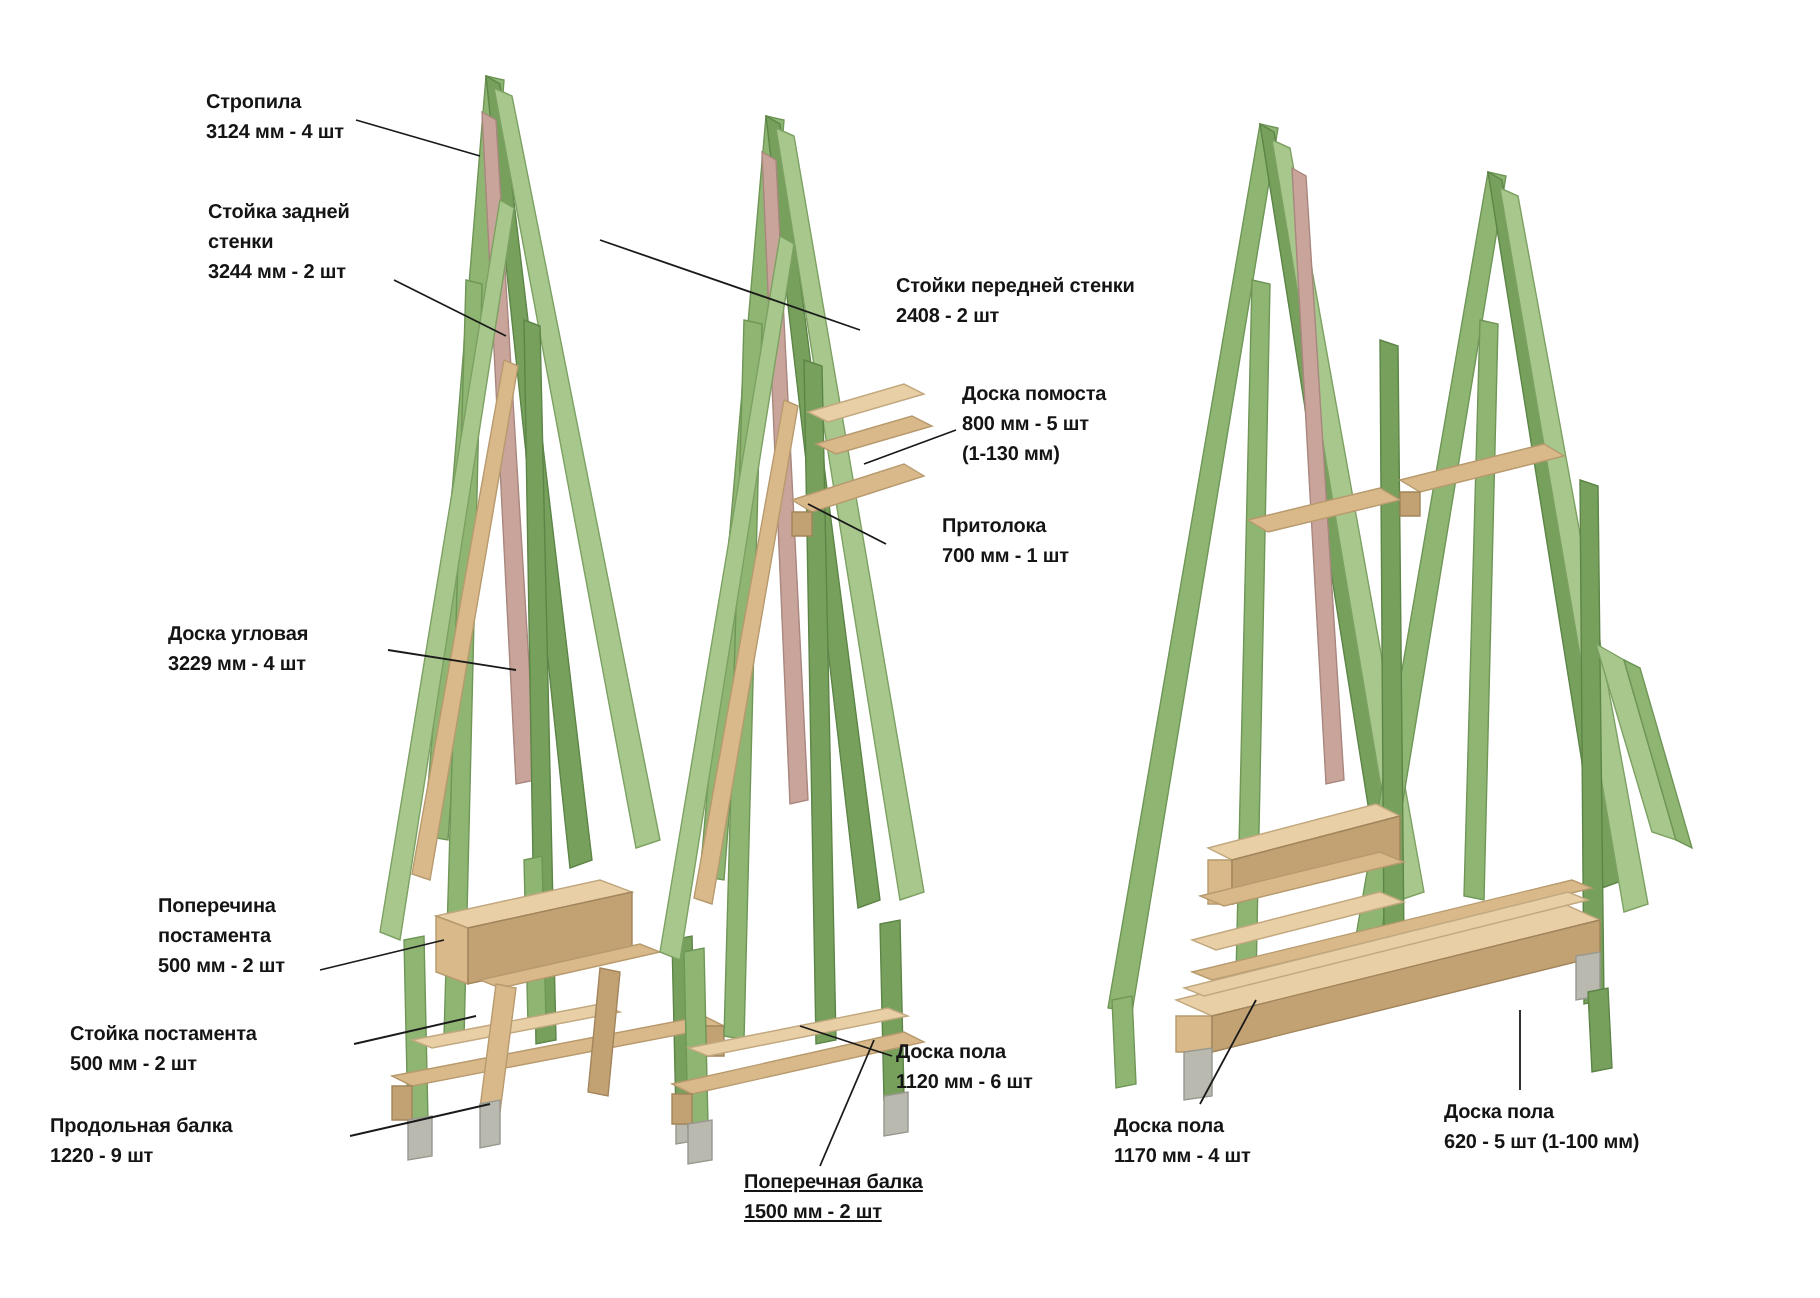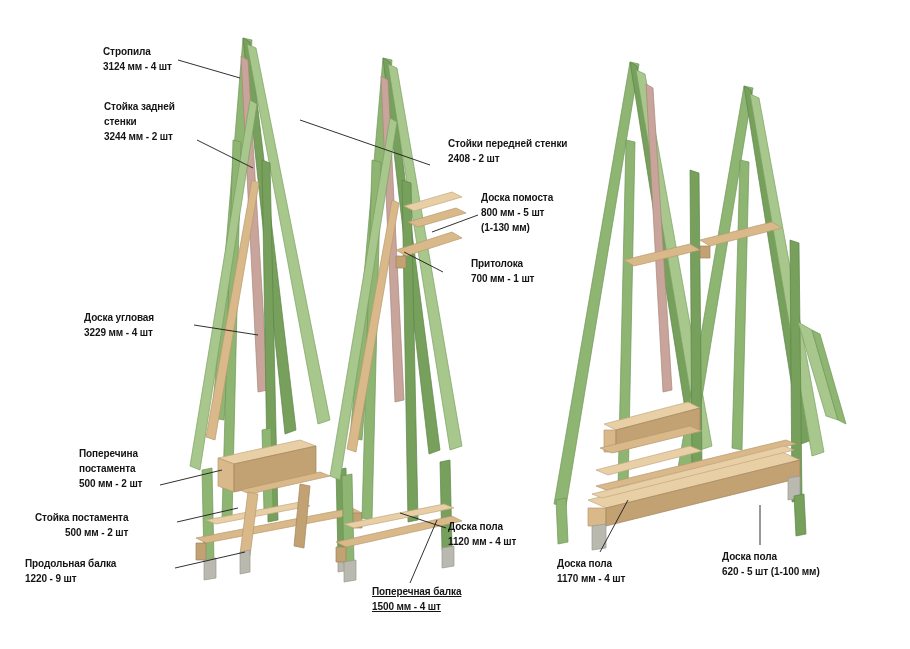--- a/index.html
+++ b/index.html
@@ -174,19 +174,19 @@
 </svg>
 
 <div id="labels">
     <div class="label" style="left: 103px; top: 44px;"><span>Стропила</span><span>3124 мм - 4 шт</span></div>
     <div class="label" style="left: 88px; top: 99px; margin-left: 16px;"><span>Стойка задней</span><span>стенки</span><span>3244 мм - 2 шт</span></div>
     <div class="label" style="left: 420px; top: 136px; margin-left: 28px;"><span>Стойки передней стенки</span><span>2408 - 2 шт</span></div>
     <div class="label" style="left: 481px; top: 190px;"><span>Доска помоста</span><span>800 мм - 5 шт</span><span>(1-130 мм)</span></div>
     <div class="label" style="left: 471px; top: 256px;"><span>Притолока</span><span>700 мм - 1 шт</span></div>
     <div class="label" style="left: 84px; top: 310px;"><span>Доска угловая</span><span>3229 мм - 4 шт</span></div>
     <div class="label" style="left: 63px; top: 446px; margin-left: 16px;"><span>Поперечина</span><span>постамента</span><span>500 мм - 2 шт</span></div>
-    <div class="label" style="left: 35px; top: 510px; text-align: right;"><span>Стойка постамента</span><span>500 мм - 2 шт</span></div>
+    <div class="label" style="left: 35px; top: 510px;"><span>Стойка постамента</span><span>500 мм - 2 шт</span></div>
     <div class="label" style="left: 25px; top: 556px;"><span>Продольная балка</span><span>1220 - 9 шт</span></div>
-    <div class="label" style="left: 448px; top: 519px;"><span>Доска пола</span><span>1120 мм - 4 шт</span></div>
-    <div class="label" style="left: 372px; top: 584px; text-decoration: underline;"><span>Поперечная балка</span><span>1500 мм - 4 шт</span></div>
+    <div class="label" style="left: 448px; top: 519px;"><span>Доска пола</span><span>1120 мм - 6 шт</span></div>
+    <div class="label" style="left: 372px; top: 584px; text-decoration: underline;"><span>Поперечная балка</span><span>1500 мм - 2 шт</span></div>
     <div class="label" style="left: 557px; top: 556px;"><span>Доска пола</span><span>1170 мм - 4 шт</span></div>
     <div class="label" style="left: 722px; top: 549px;"><span>Доска пола</span><span>620 - 5 шт (1-100 мм)</span></div>
   </div>
 
 </body></html>

